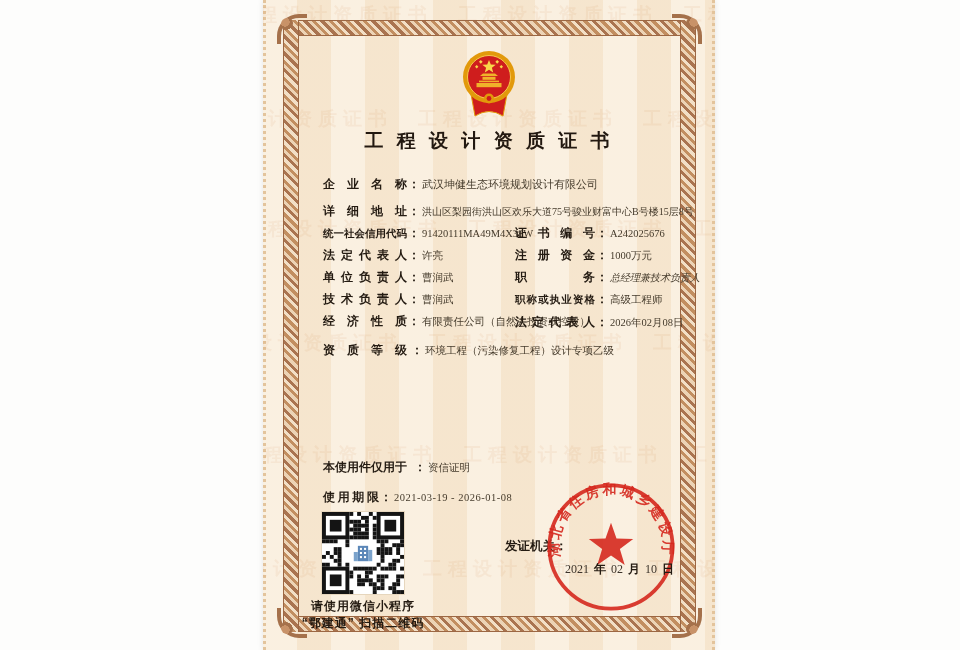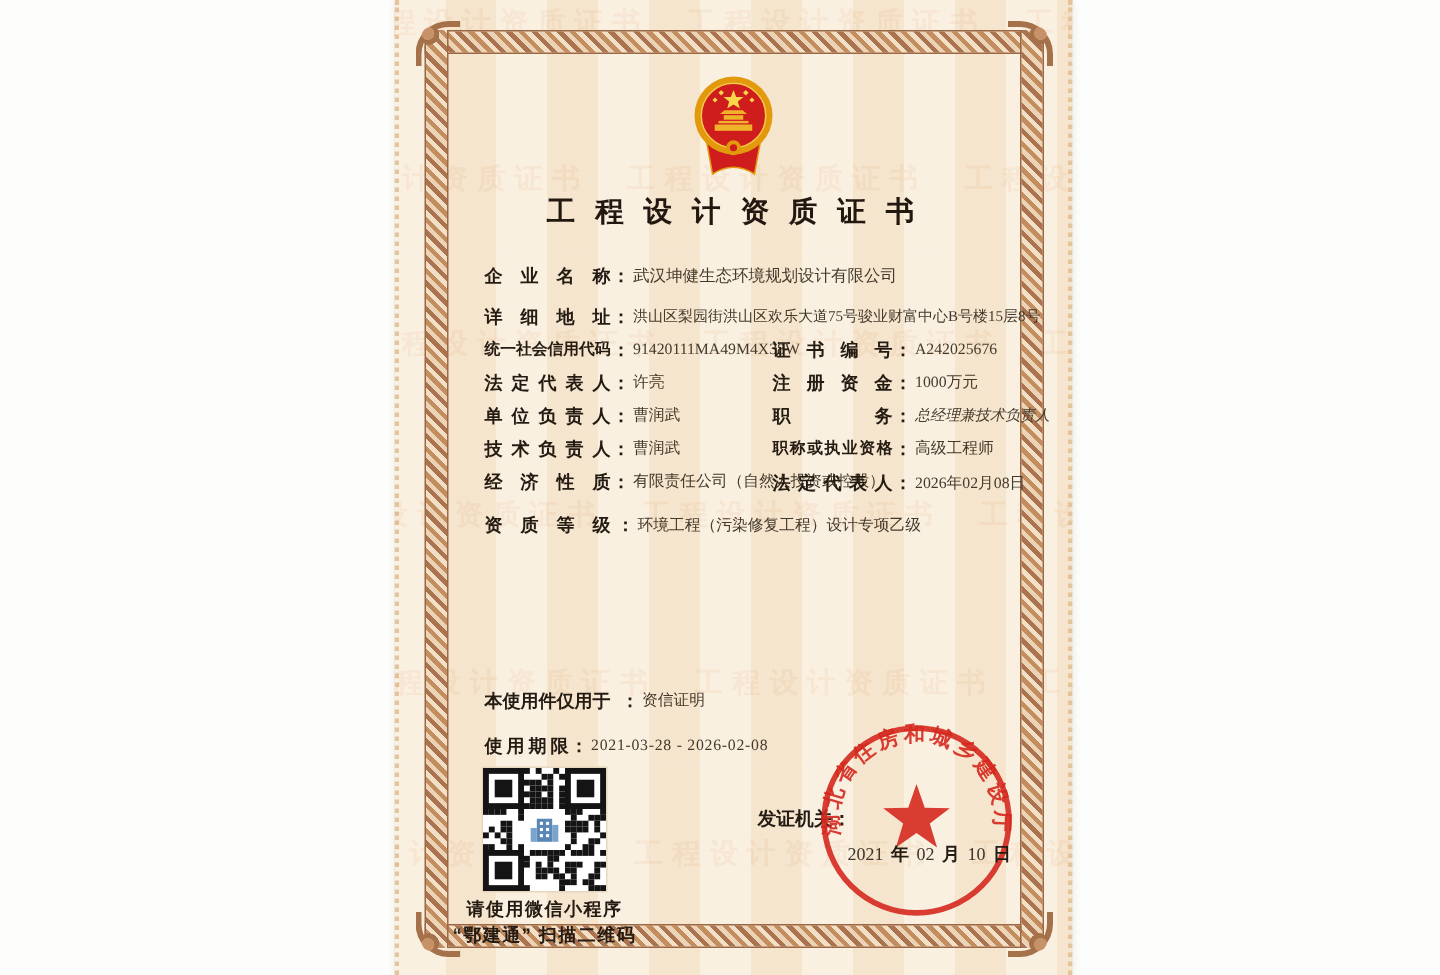--- a/index.html
+++ b/index.html
@@ -182,21 +182,21 @@
     </div>
 
     <div class="row leftcol" style="top:460px;">
       <span class="lbl w90 small" style="font-size:12px;letter-spacing:0;text-align-last:left;">本使用件仅用于</span>
         <span class="colon">：</span>
       <span class="val">资信证明</span>
     </div>
     <div class="row leftcol" style="top:490px;">
       <span class="lbl w56">使用期限</span>
         <span class="colon">：</span>
-      <span class="val" style="letter-spacing:.5px;">2021-03-28 - 2026-02-08</span>
+      <span class="val" style="letter-spacing:.5px;">2021-03-19 - 2026-01-08</span>
     </div>
 
     <div class="qr">
       <svg id="qrsvg" viewBox="0 0 80 80">
           <rect x="0" y="0" width="80" height="80" fill="#ffffff"></rect>
           <rect x="26.666666666666664" y="0" width="3.8095238095238093" height="3.8095238095238093" fill="#141414"></rect>
           <rect x="34.285714285714285" y="0" width="3.8095238095238093" height="3.8095238095238093" fill="#141414"></rect>
           <rect x="45.71428571428571" y="0" width="3.8095238095238093" height="3.8095238095238093" fill="#141414"></rect>
           <rect x="38.095238095238095" y="3.8095238095238093" width="3.8095238095238093" height="3.8095238095238093" fill="#141414"></rect>
           <rect x="41.904761904761905" y="3.8095238095238093" width="3.8095238095238093" height="3.8095238095238093" fill="#141414"></rect>

